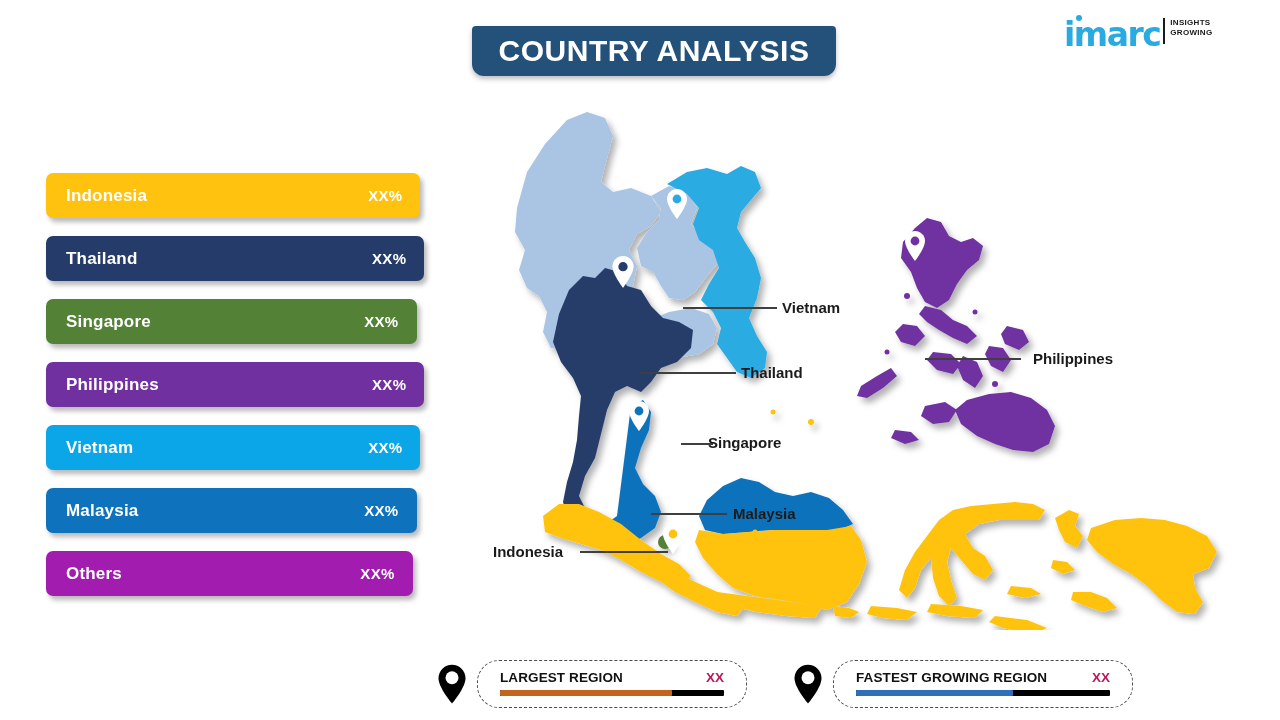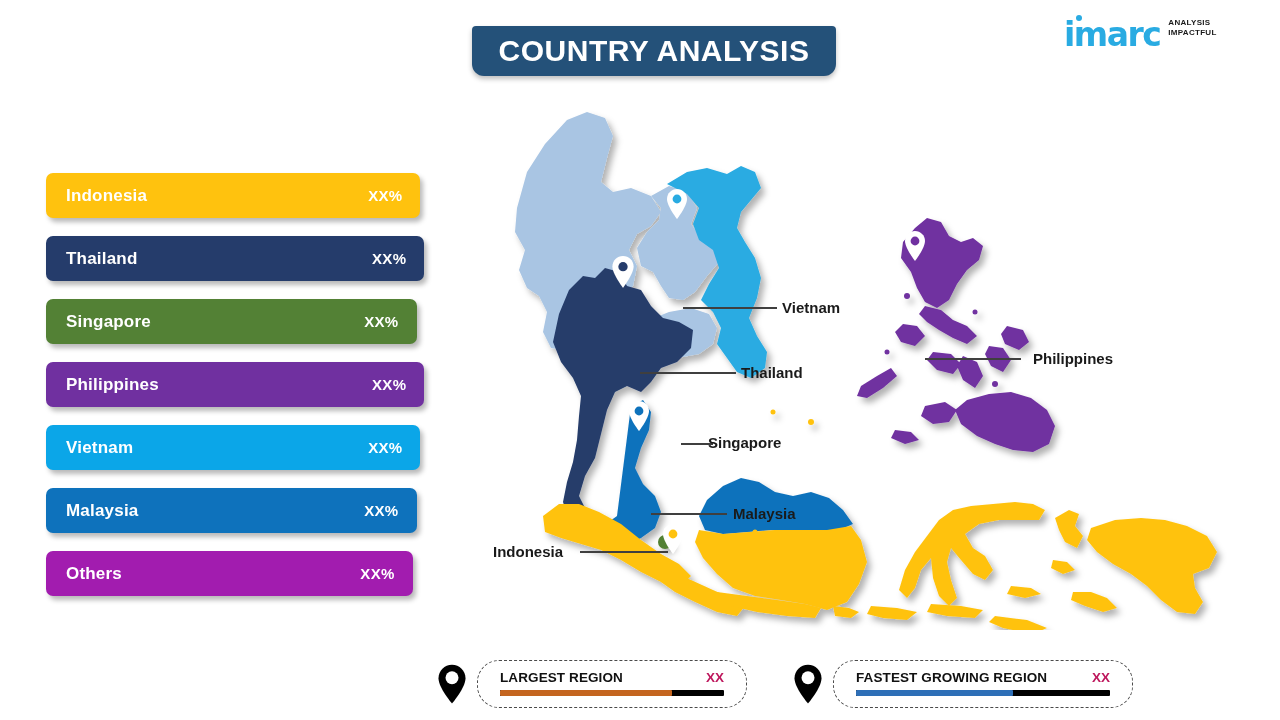--- a/index.html
+++ b/index.html
@@ -179,22 +179,22 @@
 
   <div id="title-banner">
     <span class="txt">COUNTRY ANALYSIS</span>
   </div>
 
   <div id="logo">
     <span class="dot"></span>
     <span class="word">imarc</span>
     <span class="bar"></span>
     <span class="tag">
-      <span>ANALYSIS</span><br>
-      <span>IMPACTFUL</span>
+      <span>INSIGHTS</span><br>
+      <span>GROWING</span>
     </span>
   </div>
 
 
   <div id="bar-list">
       <div class="share-bar" style="background: rgb(255, 194, 14); width: 96%;">
         <span class="name">Indonesia</span>
         <span class="val">XX%</span>
       </div>
       <div class="share-bar" style="background: rgb(37, 60, 107); width: 97%;">

